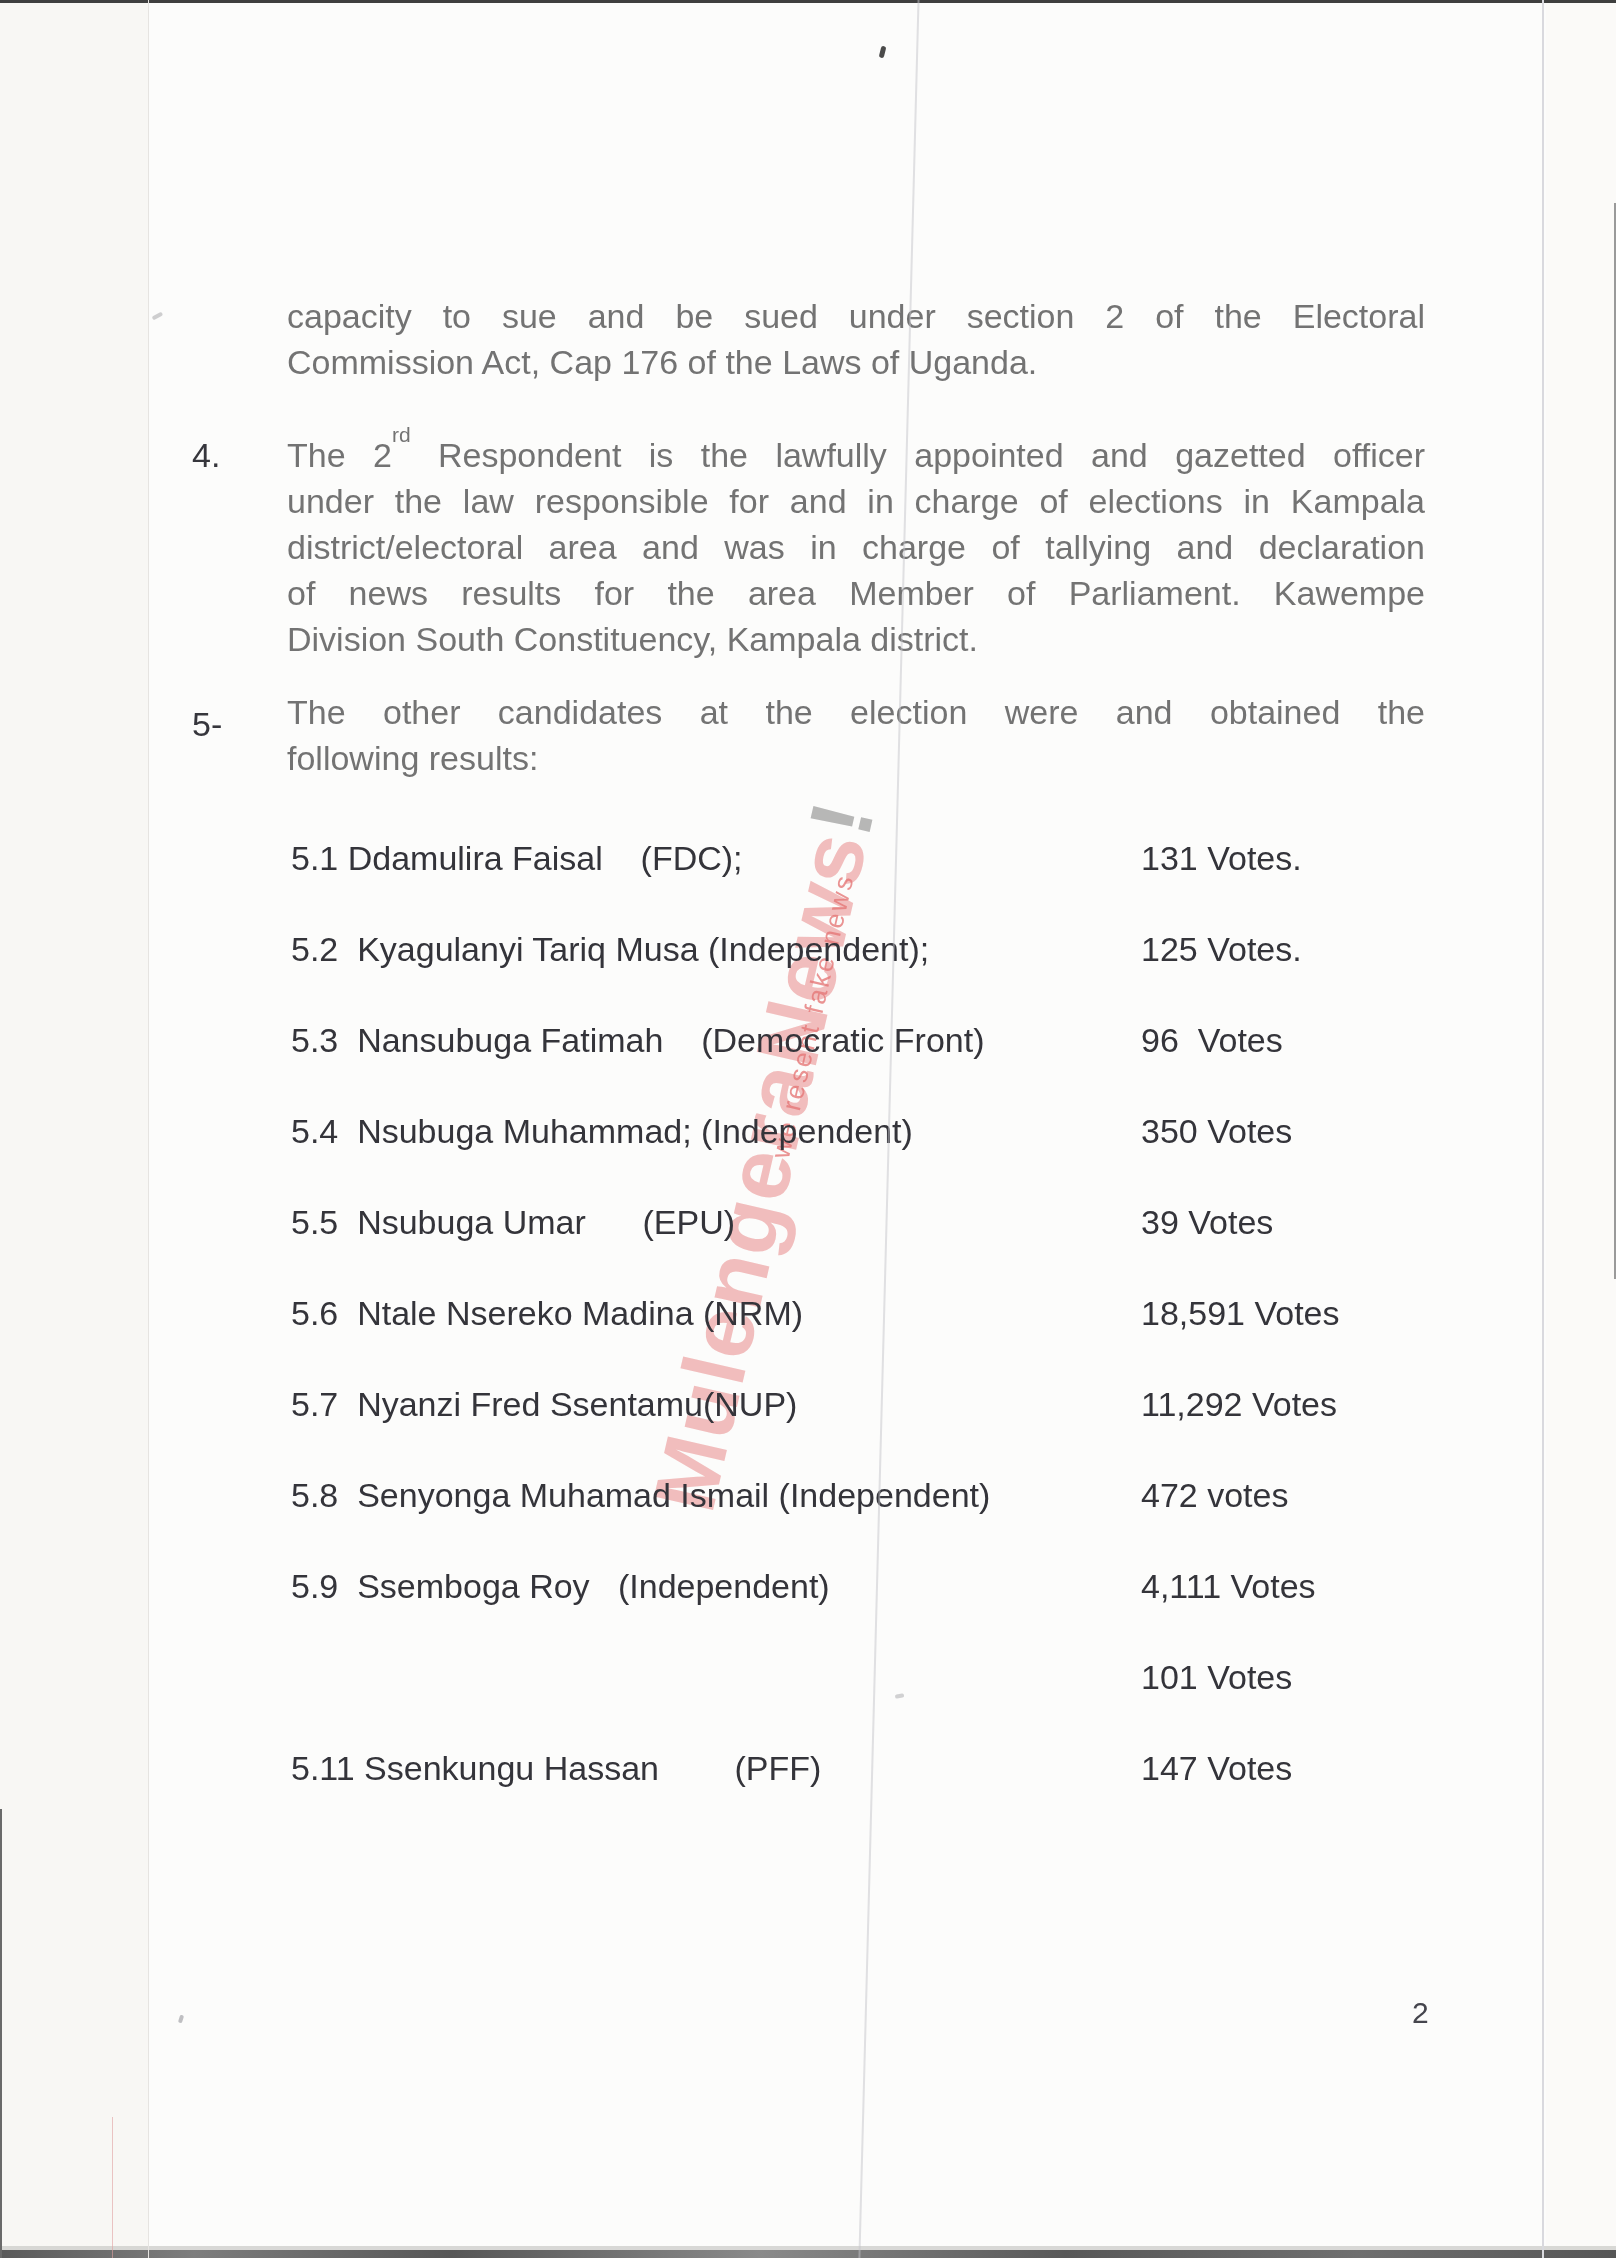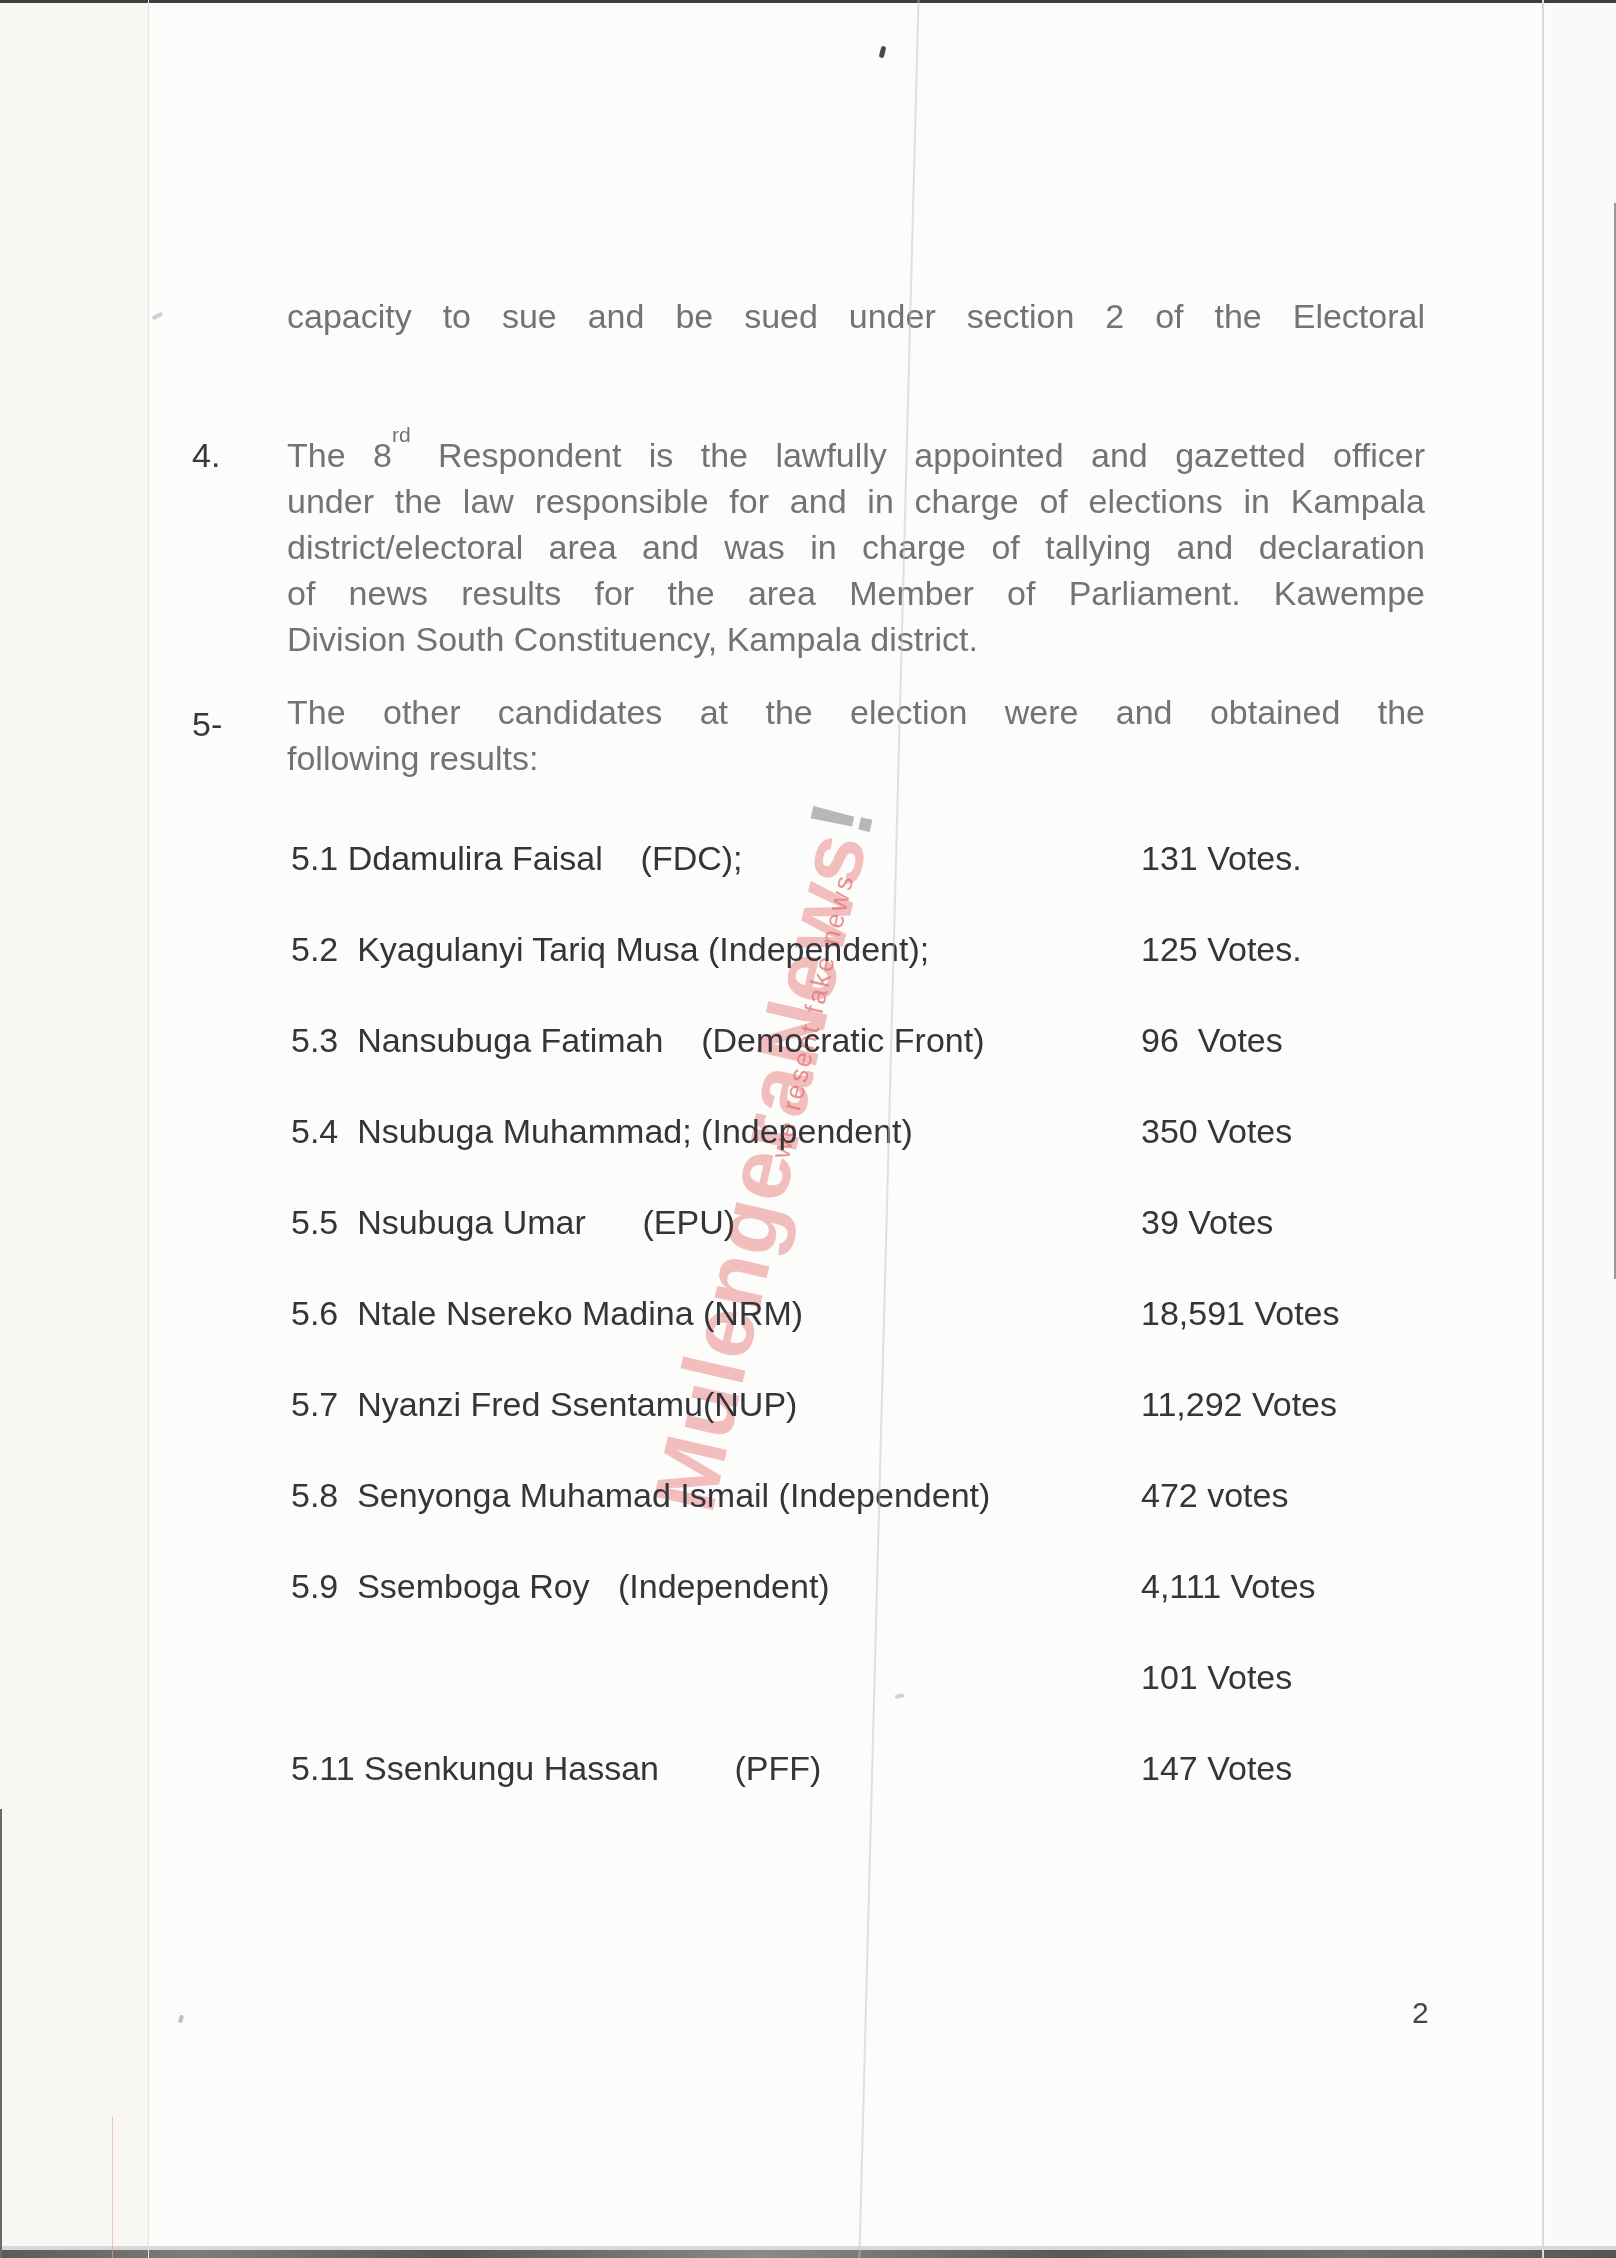--- a/index.html
+++ b/index.html
@@ -62,25 +62,26 @@
 <div class="page">
 
   <div class="art strip-left"></div>
   <div class="art strip-right"></div>
 
   <div class="watermark"><span>MulengeraNews</span><span class="bang">!</span></div>
   <div class="tagline">we resent fake news</div>
 
   <div class="para" style="top:293px">
     <div class="jline">capacity to sue and be sued under section 2 of the Electoral</div>
+    <div class="lline">Commission Act, Cap 176 of the Laws of Uganda.</div>
   </div>
 
   <div class="pnum" style="top:432px">4.</div>
   <div class="para" style="top:432px">
-    <div class="jline"><span>The 8</span><sup class="ord">rd</sup><span> Respondent is the lawfully appointed and gazetted officer</span></div>
+    <div class="jline"><span>The 2</span><sup class="ord">rd</sup><span> Respondent is the lawfully appointed and gazetted officer</span></div>
     <div class="jline">under the law responsible for and in charge of elections in Kampala</div>
     <div class="jline">district/electoral area and was in charge of tallying and declaration</div>
     <div class="jline">of news results for the area Member of Parliament. Kawempe</div>
     <div class="lline">Division South Constituency, Kampala district.</div>
   </div>
 
   <div class="pnum" style="top:701px">5-</div>
   <div class="para" style="top:689px">
     <div class="jline">The other candidates at the election were and obtained the</div>
     <div class="lline">following results:</div>

